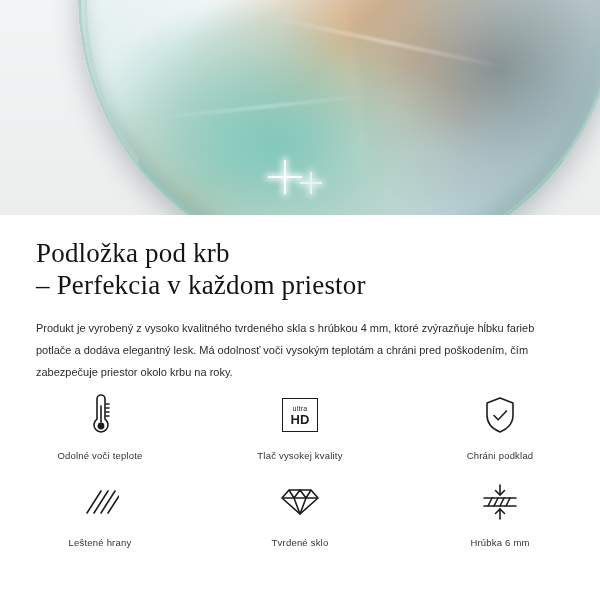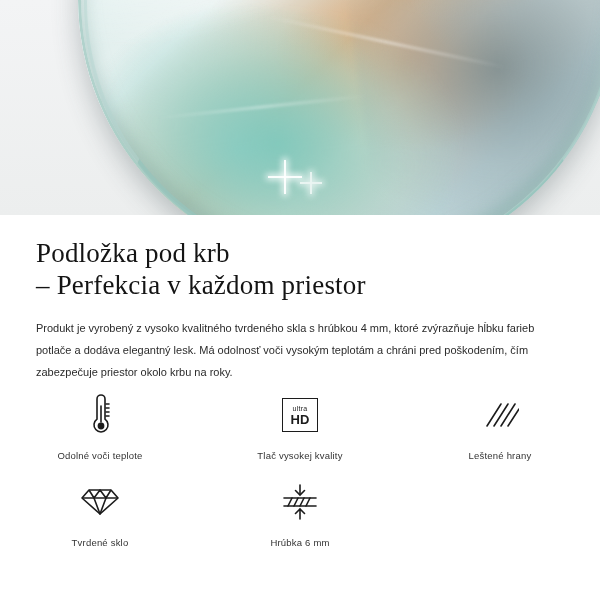--- a/index.html
+++ b/index.html
@@ -253,20 +253,29 @@
     <div class="feature">
       <div class="feature-icon">
         <div class="ultrahd-box">
           <span class="u">ultra</span>
           <span class="hd">HD</span>
         </div>
       </div>
       <div class="feature-label">Tlač vysokej kvality</div>
     </div>
 
+    <div class="feature">
+      <div class="feature-icon">
+        <svg width="36" height="42" viewBox="0 0 36 42" fill="none" stroke="#1c1c1c" stroke-width="1.6" stroke-linejoin="round" stroke-linecap="round">
+          <path d="M18 4 5 9v12c0 8 5.6 14 13 17 7.4-3 13-9 13-17V9L18 4z"></path>
+          <path d="M12 21.5l4.2 4.2L24.5 17"></path>
+        </svg>
+      </div>
+      <div class="feature-label">Chráni podklad</div>
+    </div>
 
     <div class="feature">
       <div class="feature-icon">
         <svg width="38" height="34" viewBox="0 0 38 34" fill="none" stroke="#1c1c1c" stroke-width="1.6" stroke-linecap="round">
           <path d="M6 28 20 6"></path>
           <path d="M13 28 27 6"></path>
           <path d="M20 28 34 6"></path>
           <path d="M27 28 38 11"></path>
         </svg>
       </div>

